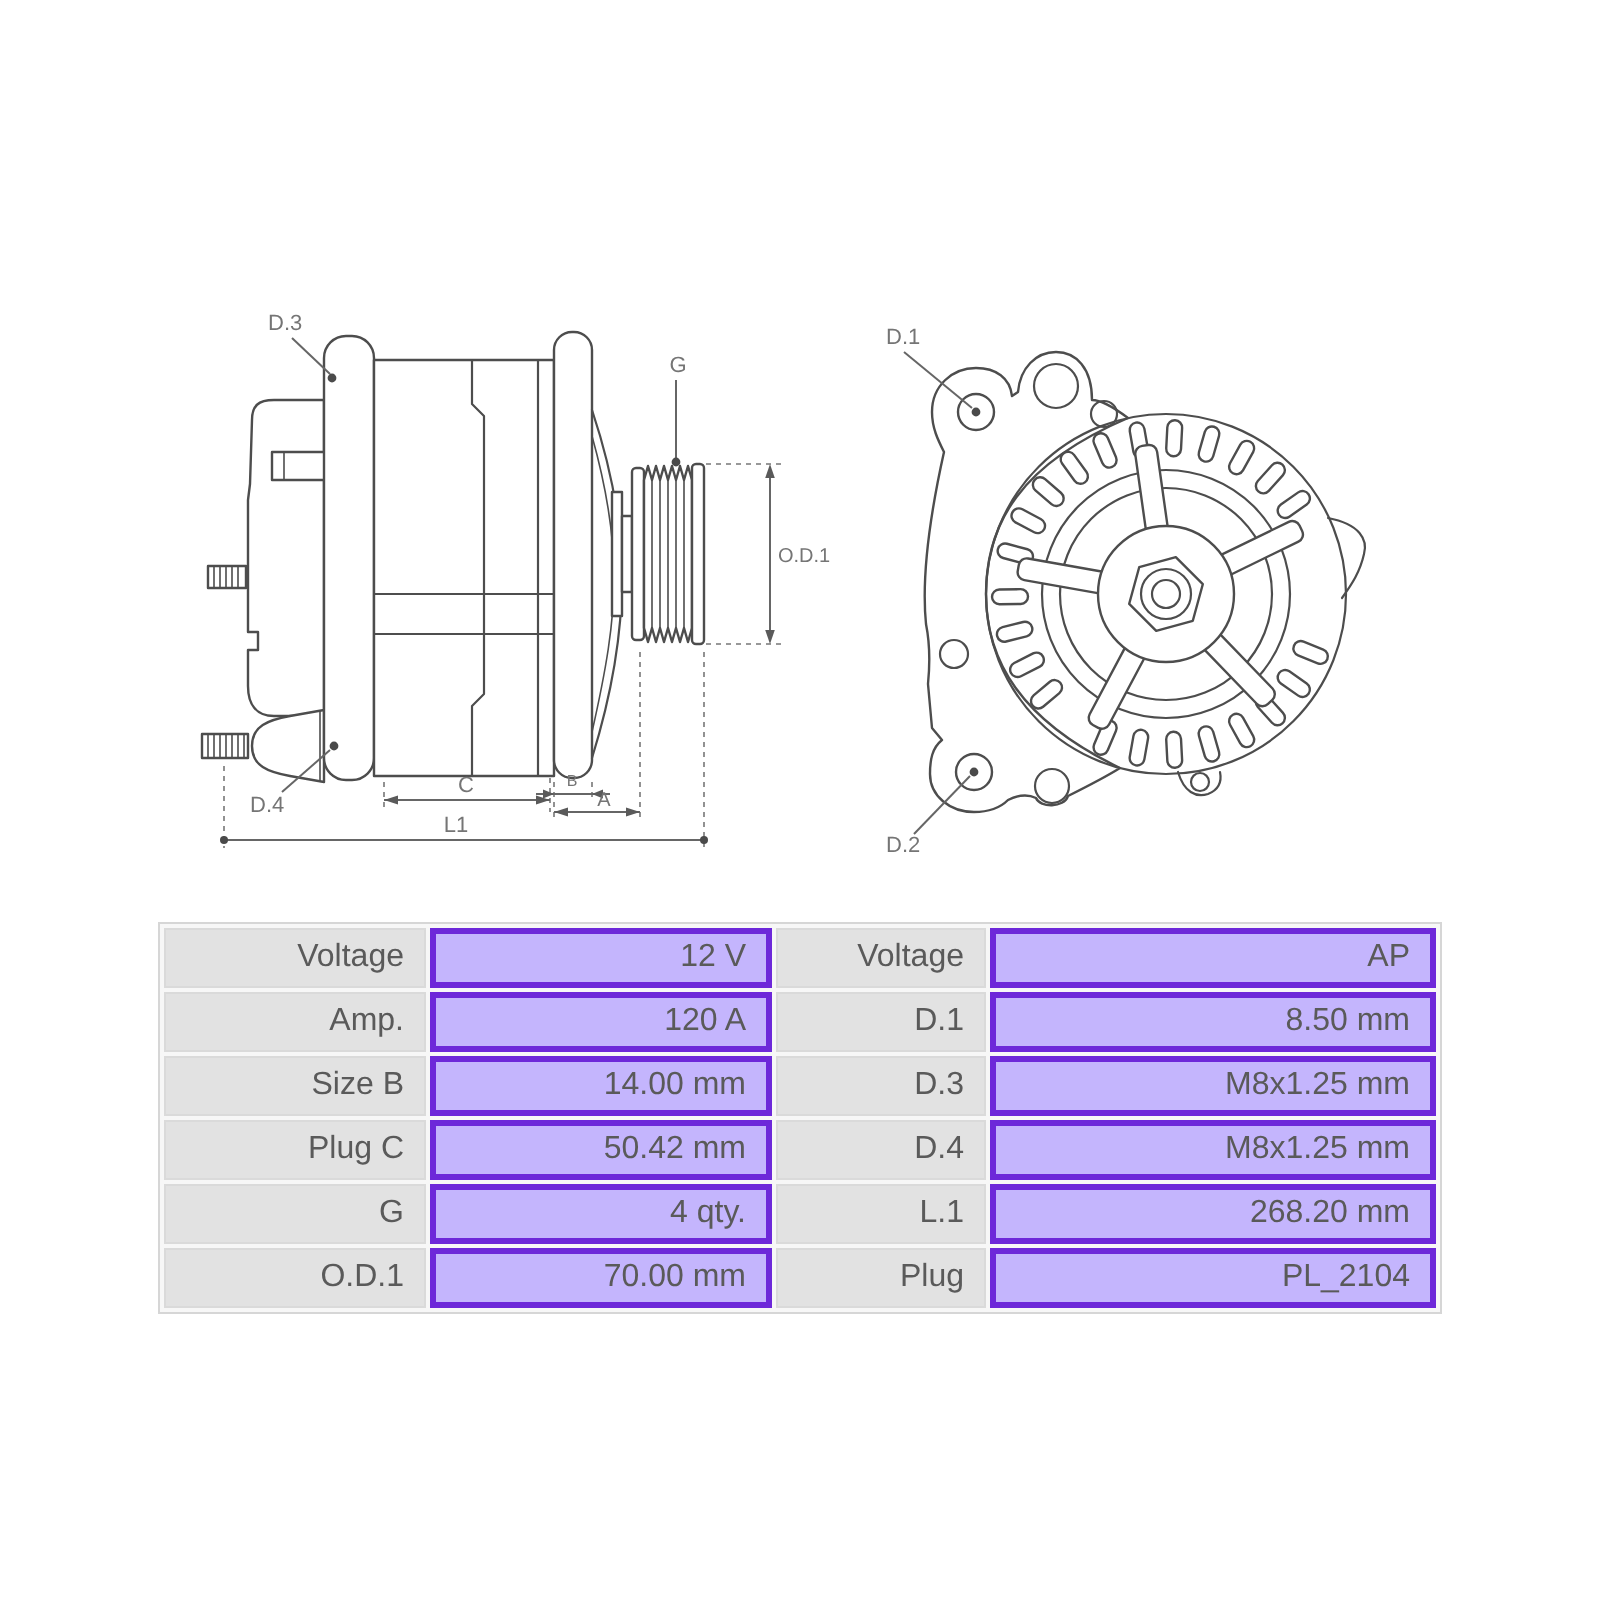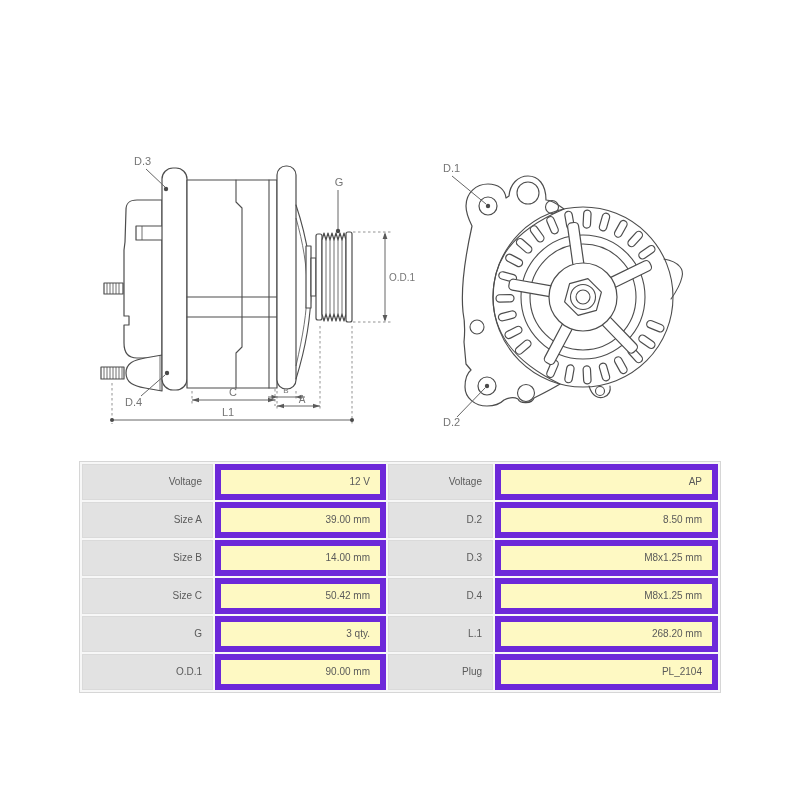--- a/index.html
+++ b/index.html
@@ -14,23 +14,23 @@
   .arrow{fill:#5a5a5a;stroke:none;}
   .dot{fill:#4a4a4a;stroke:none;}
   .lbl{fill:#757575;font-size:11px;font-family:"Liberation Sans",sans-serif;}
   .lbl-sm{fill:#757575;font-size:8px;font-family:"Liberation Sans",sans-serif;}
   .lbl-m{fill:#757575;font-size:10px;font-family:"Liberation Sans",sans-serif;}
   .mid{text-anchor:middle;}
   table.spec{position:absolute;left:79px;top:461px;width:638px;table-layout:fixed;
              border-collapse:separate;border-spacing:2px;background:#f7f7f7;
              border:1px solid #d6d6d6;}
   table.spec td{height:24px;line-height:24px;padding:0 10px 0 4px;box-sizing:border-box;
-                text-align:right;font-size:10px;color:#5a5a5a;overflow:hidden;white-space:nowrap;}
+                text-align:right;font-size:16px;color:#5a5a5a;overflow:hidden;white-space:nowrap;}
   td.lbl-cell{background:#e2e2e2;border:1px solid #dadada;}
-  td.val-cell{background:#fef9c3;border:6px solid #6d28d9;}
+  td.val-cell{background:#c4b5fd;border:3px solid #6d28d9;}
 </style>
 </head>
 <body>
 
 <div id="page">
 
 <svg id="diagram-svg" width="800" height="800" viewBox="0 0 800 800">
 
   <g>
 
@@ -216,45 +216,45 @@
         <col style="width:223px">
   </colgroup>
   <tbody>
     <tr>
       <td class="lbl-cell">Voltage</td>
       <td class="val-cell">12 V</td>
       <td class="lbl-cell">Voltage</td>
       <td class="val-cell">AP</td>
     </tr>
     <tr>
-      <td class="lbl-cell">Size A</td>
-      <td class="val-cell">39.00 mm</td>
-      <td class="lbl-cell">D.2</td>
+      <td class="lbl-cell">Amp.</td>
+      <td class="val-cell">120 A</td>
+      <td class="lbl-cell">D.1</td>
       <td class="val-cell">8.50 mm</td>
     </tr>
     <tr>
       <td class="lbl-cell">Size B</td>
       <td class="val-cell">14.00 mm</td>
       <td class="lbl-cell">D.3</td>
       <td class="val-cell">M8x1.25 mm</td>
     </tr>
     <tr>
-      <td class="lbl-cell">Size C</td>
+      <td class="lbl-cell">Plug C</td>
       <td class="val-cell">50.42 mm</td>
       <td class="lbl-cell">D.4</td>
       <td class="val-cell">M8x1.25 mm</td>
     </tr>
     <tr>
       <td class="lbl-cell">G</td>
-      <td class="val-cell">3 qty.</td>
+      <td class="val-cell">4 qty.</td>
       <td class="lbl-cell">L.1</td>
       <td class="val-cell">268.20 mm</td>
     </tr>
     <tr>
       <td class="lbl-cell">O.D.1</td>
-      <td class="val-cell">90.00 mm</td>
+      <td class="val-cell">70.00 mm</td>
       <td class="lbl-cell">Plug</td>
       <td class="val-cell">PL_2104</td>
     </tr>
   </tbody>
 </table>
 
 </div>
 
 </body></html>

